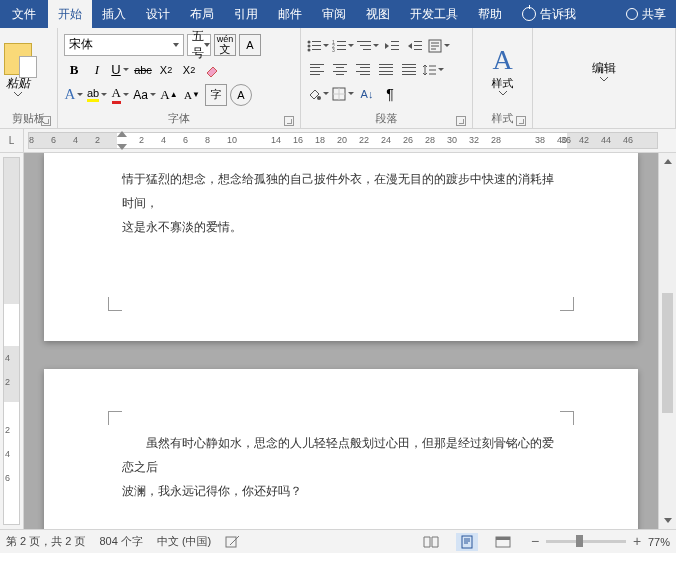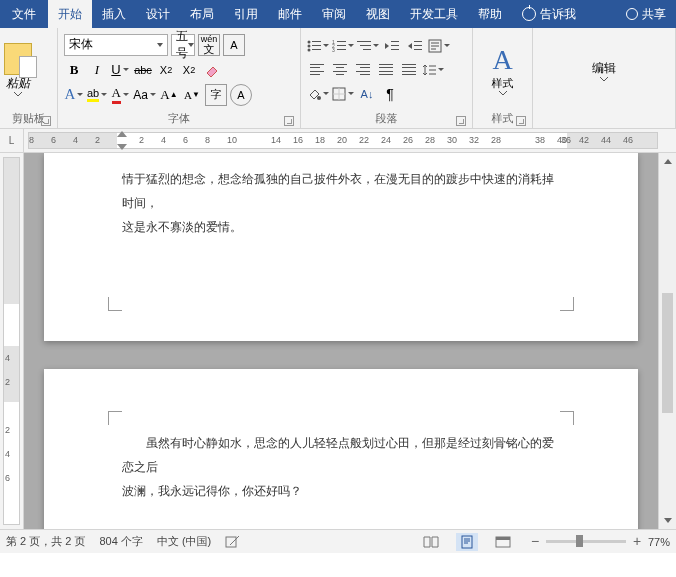--- a/index.html
+++ b/index.html
@@ -22,21 +22,21 @@
 .clipboard{width:58px;}
 .clip-body{display:flex;flex-direction:column;align-items:center;gap:2px;}
 .clip-paste{display:flex;flex-direction:column;align-items:center;font-style:italic;}
 .clip-ico{width:28px;height:32px;background:#f9d978;border:1px solid #c9a93a;position:relative;}
 .clip-ico:before{content:"";position:absolute;width:16px;height:20px;background:#fff;border:1px solid #aaa;right:-6px;bottom:-4px;}
 .font{width:243px;}
 .font-body{display:flex;flex-direction:column;gap:4px;padding:2px;}
 .font-row{display:flex;align-items:center;gap:3px;}
 .combo{height:22px;border:1px solid #ababab;background:#fff;display:flex;align-items:center;padding:0 4px;font-size:12px;}
 .combo .arrow{margin-left:auto;width:0;height:0;border-left:3px solid transparent;border-right:3px solid transparent;border-top:4px solid #555;}
-.font-name{width:104px;}
+.font-name{width:120px;}
 .font-size{width:24px;}
 .btn{min-width:20px;height:20px;display:flex;align-items:center;justify-content:center;cursor:pointer;font-size:13px;position:relative;}
 .btn.b{font-weight:bold;font-family:serif;}
 .btn.i{font-style:italic;font-family:serif;}
 .btn.u{text-decoration:underline;font-family:serif;}
 .btn .dd{width:0;height:0;border-left:3px solid transparent;border-right:3px solid transparent;border-top:3px solid #555;margin-left:2px;}
 .wbox{width:22px;height:22px;border:1px solid #999;display:flex;align-items:center;justify-content:center;font-size:11px;}
 .para{width:172px;}
 .para-body{display:flex;flex-direction:column;gap:4px;padding:2px;}
 .align{width:14px;height:12px;display:flex;flex-direction:column;justify-content:space-between;}

